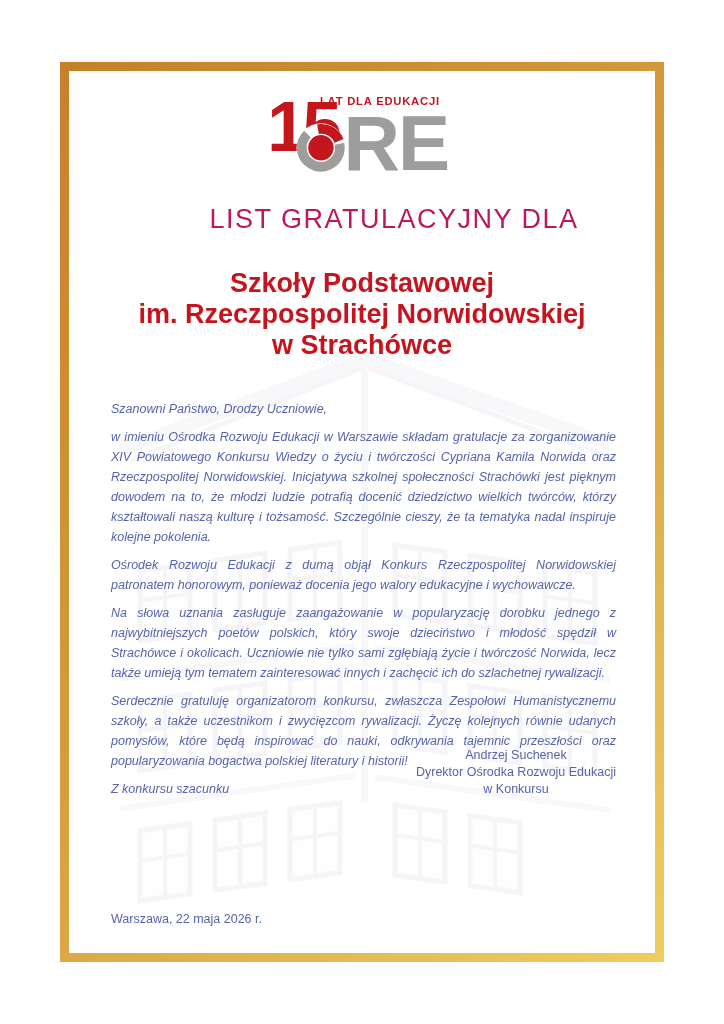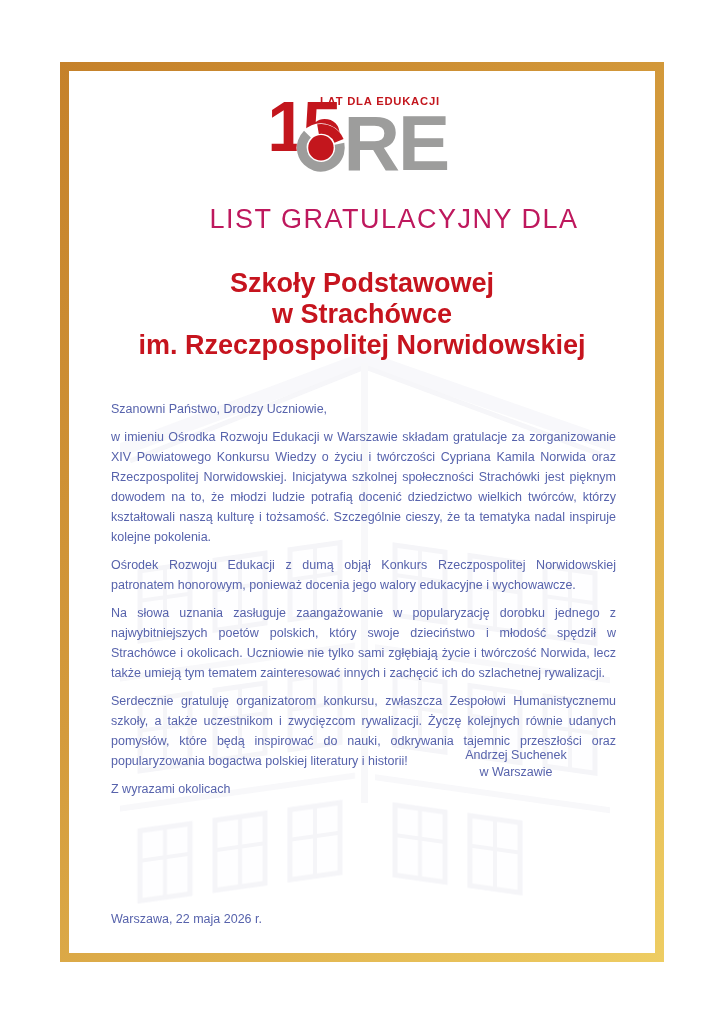--- a/index.html
+++ b/index.html
@@ -47,21 +47,21 @@
     text-align: center;
     color: #c6141e;
     font-size: 27px; font-weight: 700; line-height: 31px;
   }
 
   .letter {
     position: absolute; top: 399px; left: 111px; right: 108px;
     color: #5763ac;
     font-size: 12.5px; line-height: 20px;
   }
-  .letter p { margin: 0 0 8px 0; text-align: justify; }
+  .letter p { margin: 0 0 8px 0; text-align: justify; font-style: italic; }
   .letter p.no-justify { text-align: left; }
 
   .signature {
     position: absolute; top: 747px; right: 76px; width: 264px;
     text-align: center;
     color: #5763ac; font-size: 12.5px; line-height: 17px;
   }
   .signature .sig-name { }
 
   .date-line {
@@ -142,34 +142,35 @@
         <text x="76" y="80" font-family="Liberation Sans, sans-serif" font-weight="700" font-size="80" letter-spacing="-2" fill="#9d9d9c">RE</text>
 
         <text x="52" y="13" font-family="Liberation Sans, sans-serif" font-weight="700" font-size="11.5" letter-spacing="0.8" fill="#c3161d">LAT DLA EDUKACJI</text>
       </svg>
     </div>
 
     <div class="gold-heading">LIST GRATULACYJNY DLA</div>
 
     <div class="recipient">
       <div>Szkoły Podstawowej</div>
+      <div>im. Rzeczpospolitej Norwidowskiej</div>
       <div>w Strachówce</div>
-      <div>im. Rzeczpospolitej Norwidowskiej</div>
     </div>
 
     <div class="letter">
       <p class="no-justify">Szanowni Państwo, Drodzy Uczniowie,</p>
       <p>w imieniu Ośrodka Rozwoju Edukacji w Warszawie składam gratulacje za zorganizowanie XIV Powiatowego Konkursu Wiedzy o życiu i twórczości Cypriana Kamila Norwida oraz Rzeczpospolitej Norwidowskiej. Inicjatywa szkolnej społeczności Strachówki jest pięknym dowodem na to, że młodzi ludzie potrafią docenić dziedzictwo wielkich twórców, którzy kształtowali naszą kulturę i tożsamość. Szczególnie cieszy, że ta tematyka nadal inspiruje kolejne pokolenia.</p>
       <p>Ośrodek Rozwoju Edukacji z dumą objął Konkurs Rzeczpospolitej Norwidowskiej patronatem honorowym, ponieważ docenia jego walory edukacyjne i wychowawcze.</p>
       <p>Na słowa uznania zasługuje zaangażowanie w popularyzację dorobku jednego z najwybitniejszych poetów polskich, który swoje dzieciństwo i młodość spędził w Strachówce i okolicach. Uczniowie nie tylko sami zgłębiają życie i twórczość Norwida, lecz także umieją tym tematem zainteresować innych i zachęcić ich do szlachetnej rywalizacji.</p>
       <p>Serdecznie gratuluję organizatorom konkursu, zwłaszcza Zespołowi Humanistycznemu szkoły, a także uczestnikom i zwycięzcom rywalizacji. Życzę kolejnych równie udanych pomysłów, które będą inspirować do nauki, odkrywania tajemnic przeszłości oraz popularyzowania bogactwa polskiej literatury i historii!</p>
-      <p class="no-justify">Z wyrazami okolicach</p>
+      <p class="no-justify">Z konkursu szacunku</p>
     </div>
 
     <div class="signature">
       <div class="sig-name">Andrzej Suchenek</div>
-      <div>w Warszawie</div>
+      <div>Dyrektor Ośrodka Rozwoju Edukacji</div>
+      <div>w Konkursu</div>
     </div>
 
     <div class="date-line">Warszawa, 22 maja 2026 r.</div>
 
   </div>
 </div>
 
 </body></html>

